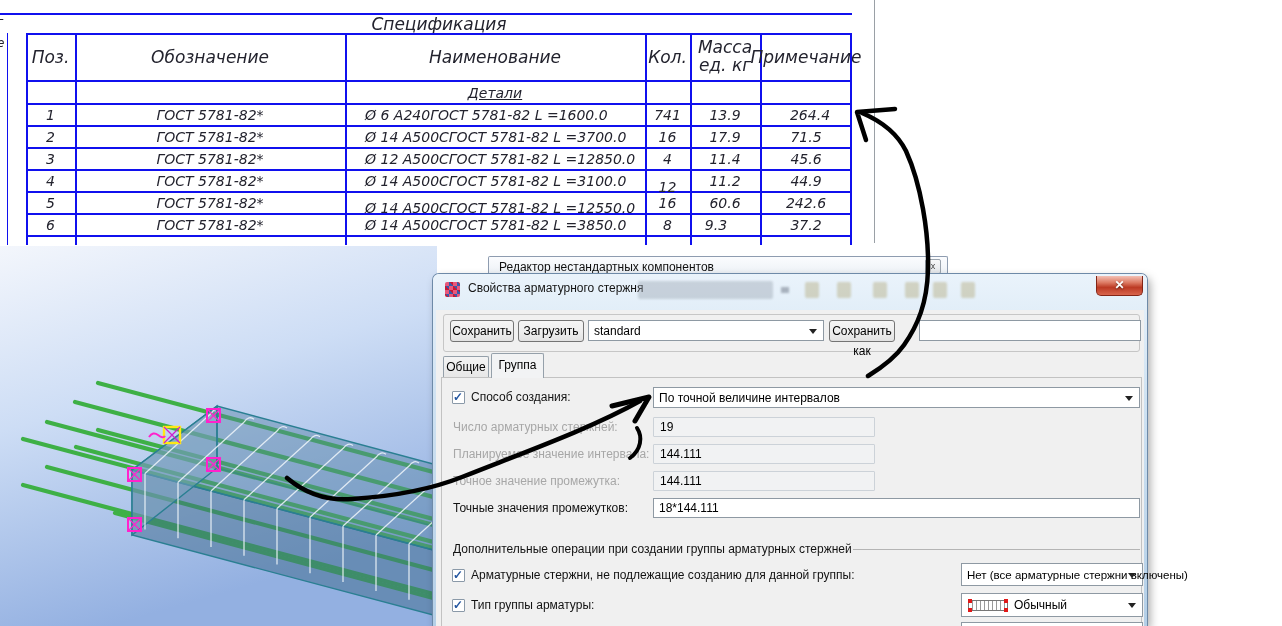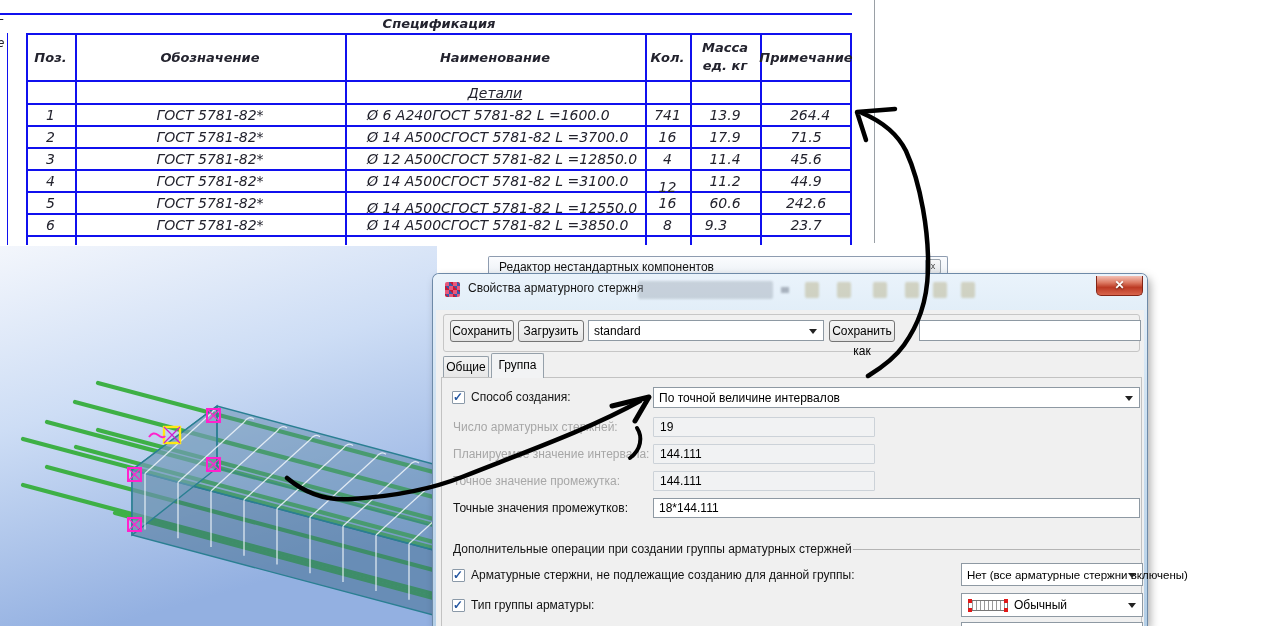--- a/index.html
+++ b/index.html
@@ -5,23 +5,23 @@
   * { margin:0; padding:0; box-sizing:border-box; }
   html,body { width:1282px; height:626px; overflow:hidden; background:#fff;
               font-family:"Liberation Sans", sans-serif; }
   .abs { position:absolute; }
 
   
   .cad { font-family:"DejaVu Sans", sans-serif; font-style:italic; color:#23232e; }
   .tbl-line { position:absolute; background:#1010ee; }
   .cell { position:absolute; display:flex; align-items:center; justify-content:center;
           font-size:14px; }
-  .cell.left { justify-content:flex-start; padding-left:12px;margin-left:10px; }
+  .cell.left { justify-content:flex-start; padding-left:20px; }
   .name-cell::first-letter { color:#1724d8; }
-  .hdr { font-size:13px;font-weight:bold; }
+  .hdr { font-size:17px; }
   .frag { position:absolute; left:-3px; font-size:12px; }
 
   
   .editor-win { position:absolute; left:488px; top:256px; width:460px; height:21px;
     background:linear-gradient(#fbfcfe,#eaeff5); border:1px solid #8e9cb0;
     border-bottom:none; border-radius:2px 2px 0 0; }
   .editor-title { position:absolute; left:10px; top:3px; font-size:12px; color:#101010; }
   .editor-close { position:absolute; right:6px; top:2px; width:16px; height:15px;
     background:linear-gradient(#f7f8f9,#e3e6ea); border:1px solid #9aa3ad; border-radius:2px;
     font-size:9px; color:#444; text-align:center; line-height:13px; }
@@ -230,21 +230,21 @@
     <div class="cell" style="left:645px;top:192px;width:45px;height:21px">16</div>
     <div class="cell" style="left:690px;top:192px;width:70px;height:21px">60.6</div>
     <div class="cell" style="left:760px;top:192px;width:92px;height:21px">242.6</div>
   </div>
   <div>
     <div class="cell" style="left:26px;top:214px;width:49px;height:21px">6</div>
     <div class="cell" style="left:75px;top:214px;width:270px;height:21px">ГОСТ 5781-82*</div>
     <div class="cell left name-cell" style="left:345px;top:214px;width:300px;height:21px">Ø 14 А500СГОСТ 5781-82  L =3850.0</div>
     <div class="cell" style="left:645px;top:214px;width:45px;height:21px">8</div>
     <div class="cell" style="left:690px;top:214px;width:52px;height:21px">9.3</div>
-    <div class="cell" style="left:760px;top:214px;width:92px;height:21px">23.7</div>
+    <div class="cell" style="left:760px;top:214px;width:92px;height:21px">37.2</div>
   </div>
 </div>
 
 <div class="gray-vline"></div>
 
 <div class="editor-win">
   <div class="editor-title">Редактор нестандартных компонентов</div>
   <div class="editor-close">x</div>
 </div>
 

